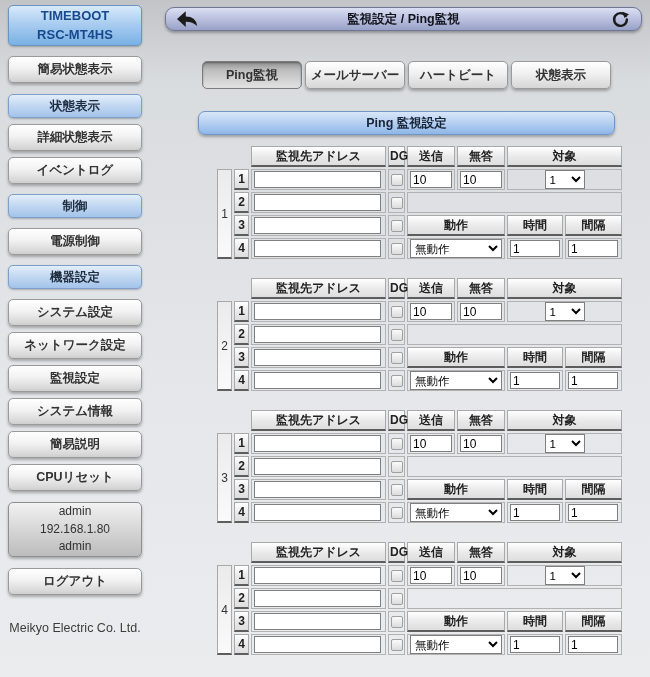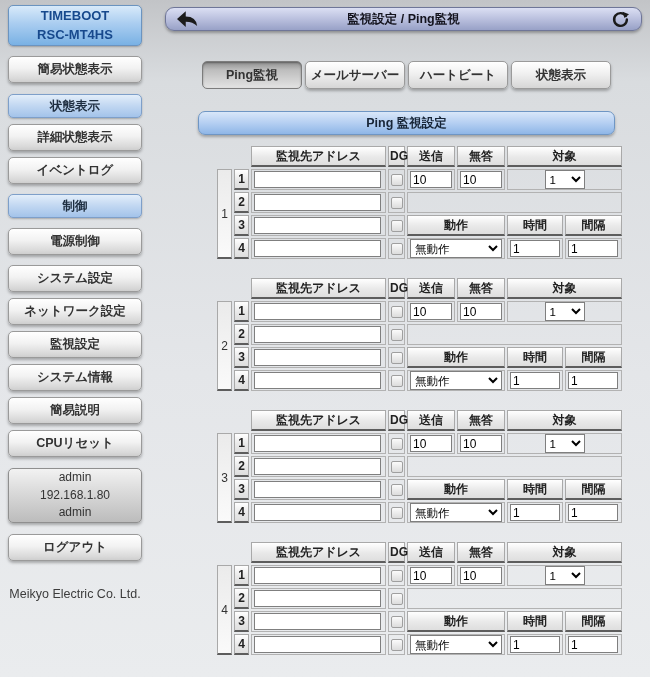--- a/index.html
+++ b/index.html
@@ -122,20 +122,21 @@
   <div class="sb-item device-btn">
     <span>TIMEBOOT</span>
     <span>RSC-MT4HS</span>
   </div>
   <div class="sb-item gray-btn mt10">簡易状態表示</div>
   <div class="sb-item section-btn mt11">状態表示</div>
   <div class="sb-item gray-btn mt6">詳細状態表示</div>
   <div class="sb-item gray-btn mt6">イベントログ</div>
   <div class="sb-item section-btn mt10">制御</div>
   <div class="sb-item gray-btn mt10">電源制御</div>
+  <div class="sb-item section-btn mt10">機器設定</div>
   <div class="sb-item gray-btn mt10">システム設定</div>
   <div class="sb-item gray-btn mt6">ネットワーク設定</div>
   <div class="sb-item gray-btn mt6">監視設定</div>
   <div class="sb-item gray-btn mt6">システム情報</div>
   <div class="sb-item gray-btn mt6">簡易説明</div>
   <div class="sb-item gray-btn mt6">CPUリセット</div>
   <div class="admin-box">
     <span>admin</span>
     <span>192.168.1.80</span>
     <span>admin</span>

